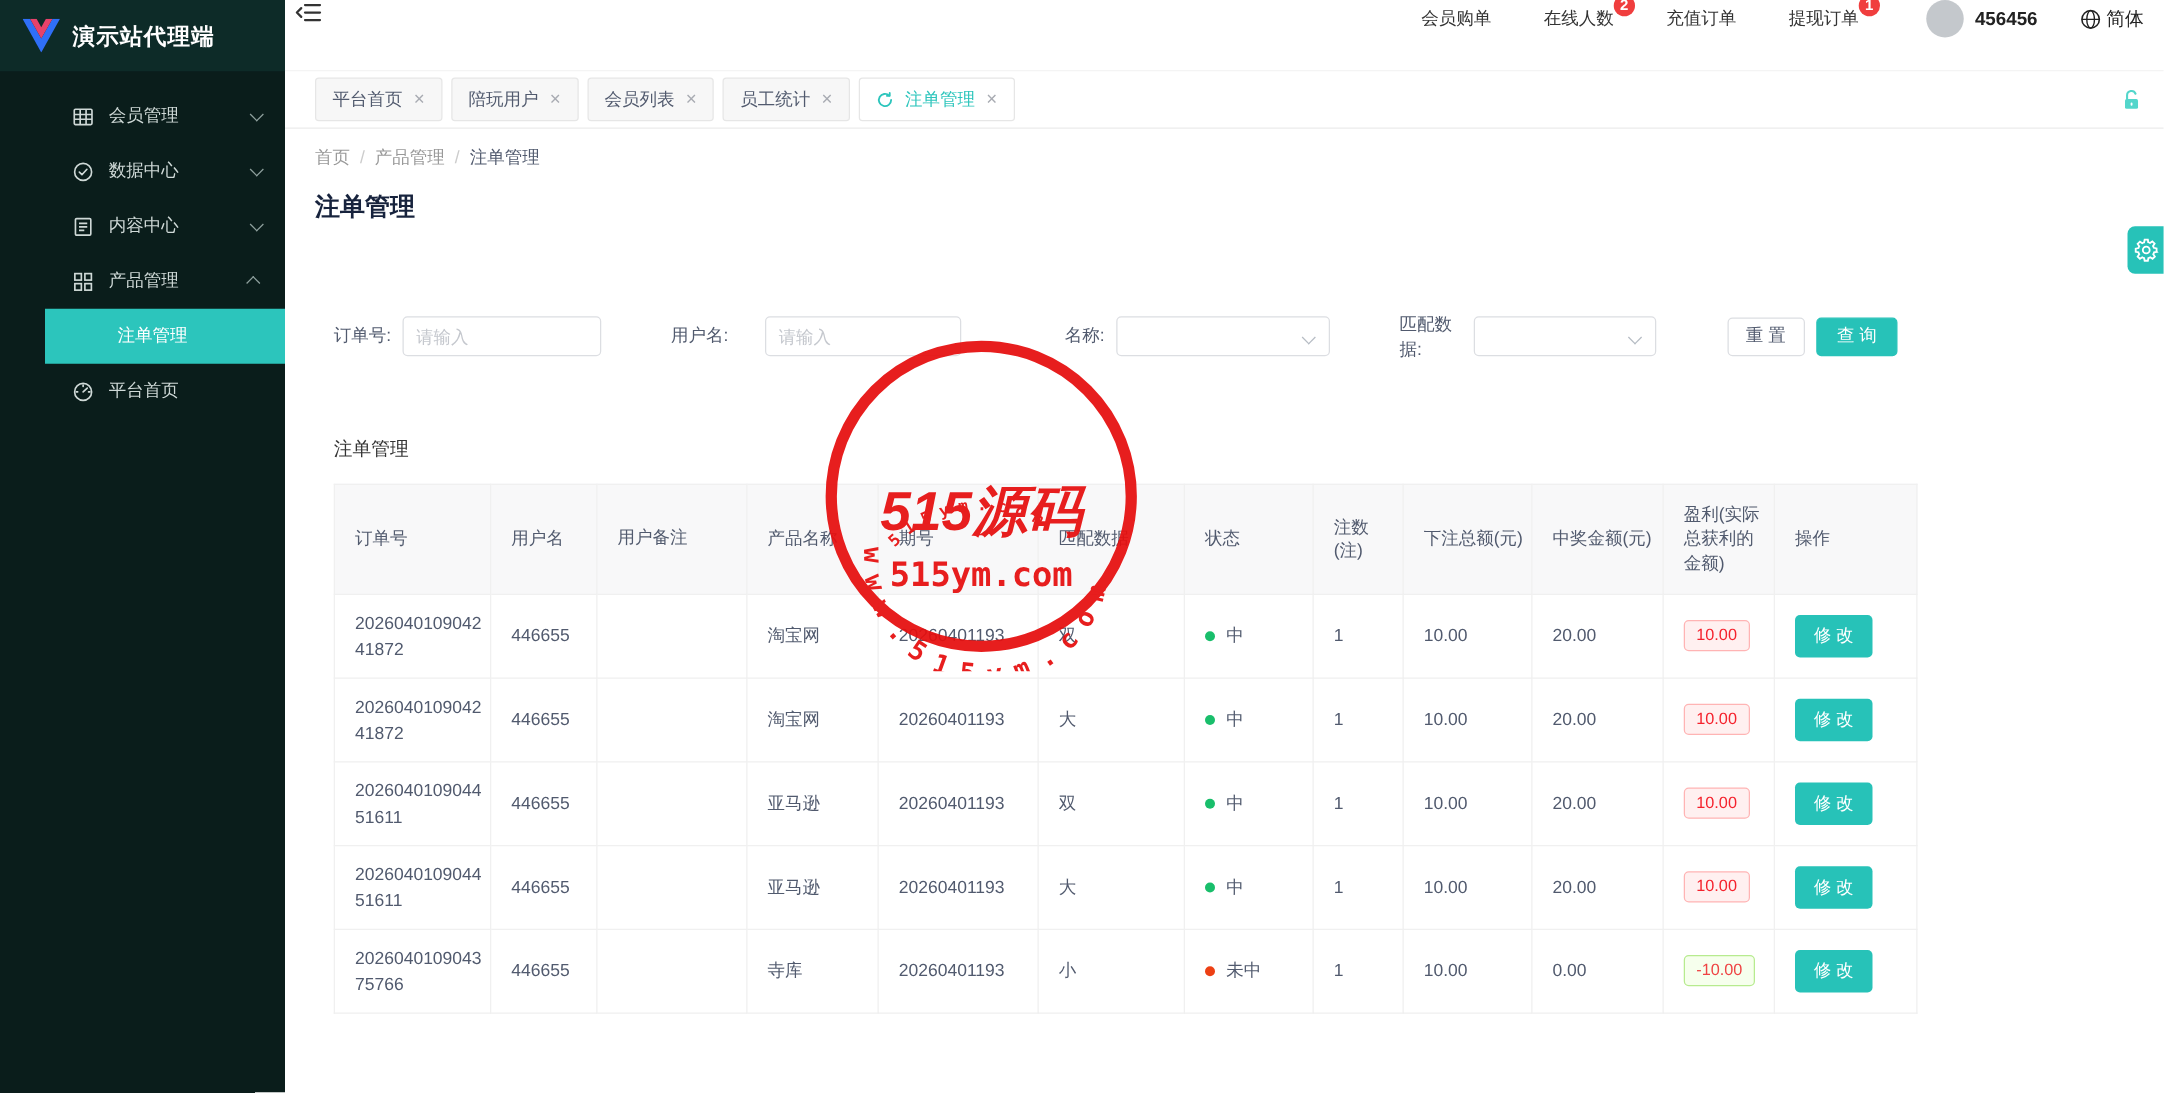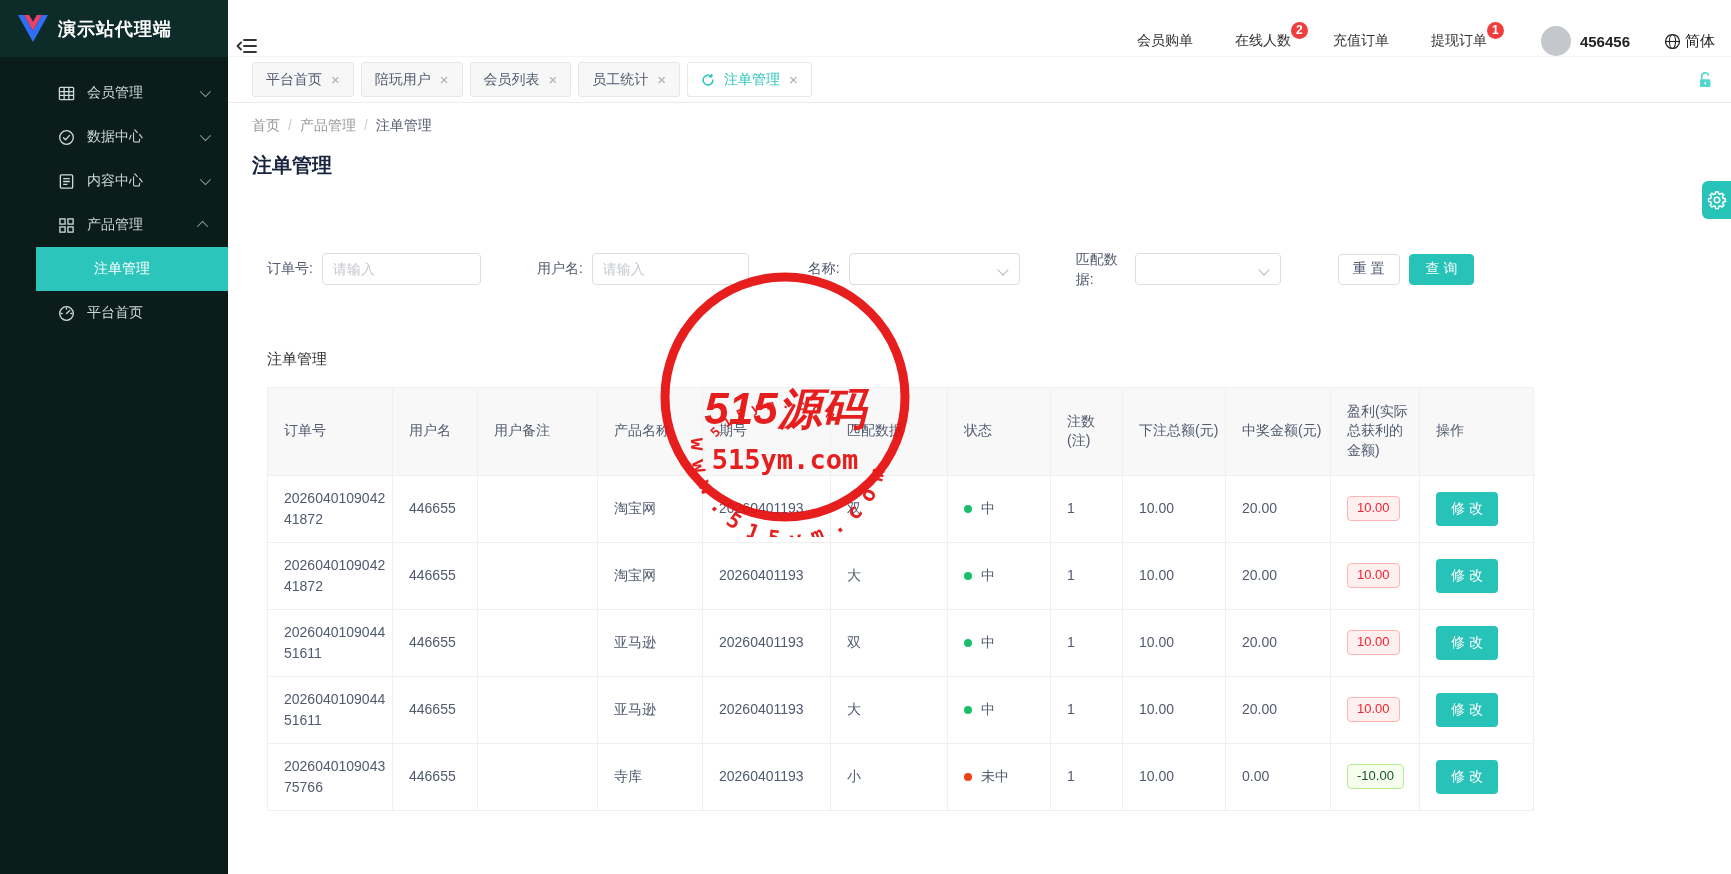--- a/index.html
+++ b/index.html
@@ -14,21 +14,21 @@
   .menu-item { height:44px; display:flex; align-items:center; padding:0 20px 0 22px; color:#cfd9d7; cursor:pointer; position:relative; }
   .menu-item .mi-icon { width:17px; height:17px; margin-right:12px; display:inline-flex; }
   .menu-item .mi-icon svg { width:17px; height:17px; }
   .menu-item.sub { padding-left:58px; }
   .menu-item.active { background:#2cc5bc; color:#fff; }
   .chev { width:8px; height:8px; border-right:1.6px solid #8fa19e; border-bottom:1.6px solid #8fa19e; margin-left:auto; }
   .chev.down { transform:rotate(45deg) translateY(-2px); }
   .chev.up { transform:rotate(225deg) translateY(-2px); }
 
   
-  .topbar { position:absolute; left:228px; right:0; top:0; height:57px; background:#fff; display:flex; align-items:flex-end; padding:0 16px 0 8px; border-bottom:1px solid #f4f4f4; z-index:20; }
+  .topbar { position:absolute; left:228px; right:0; top:0; height:57px; background:#fff; display:flex; align-items:flex-start; padding:0 16px 0 8px; border-bottom:1px solid #f4f4f4; z-index:20; }
   .collapse-btn { width:22px; height:20px; cursor:pointer; display:flex; align-items:center; }
   .topbar-right { margin-left:auto; display:flex; align-items:center; gap:42px; color:#333; }
   .top-link { position:relative; cursor:pointer; white-space:nowrap; }
   .num-badge { position:absolute; top:-10px; right:-17px; min-width:17px; height:17px; border-radius:9px; background:#f03e3e; color:#fff; font-size:12px; line-height:17px; text-align:center; padding:0 4px; font-weight:700; }
   .user-wrap { display:flex; align-items:center; gap:9px; margin-left:12px; cursor:pointer; }
   .avatar { width:30px; height:30px; border-radius:50%; background:#c4c8cc; }
   .username { font-weight:700; color:#222; font-size:15px; }
   .lang-wrap { display:flex; align-items:center; gap:4px; cursor:pointer; color:#222; font-size:15px; }
 
   
@@ -48,21 +48,21 @@
   .page-title { margin:17px 0 0 24px; font-size:20px; font-weight:700; color:#17233d; }
 
   .filters { display:flex; align-items:center; margin:70px 0 0 39px; }
   .f-item { display:flex; align-items:center; }
   .f-label { color:#515a6e; margin-right:9px; white-space:nowrap; }
   .f-label.wrap { white-space:normal; width:50px; line-height:1.45; }
   .f-input { width:159px; height:32px; border:1px solid #dcdee2; border-radius:4px; padding:4px 10px; font-size:14px; color:#515a6e; outline:none; font-family:"Liberation Sans",sans-serif; }
   .f-input::placeholder { color:#c5c8ce; }
   .f-select { height:32px; border:1px solid #dcdee2; border-radius:4px; background:#fff; position:relative; cursor:pointer; }
   .f-select .sel-chev { position:absolute; right:12px; top:12px; width:8px; height:8px; border-right:1.5px solid #b6bcc4; border-bottom:1.5px solid #b6bcc4; transform:rotate(45deg); }
-  .gap1 { margin-right:56px; } .gap2 { margin-right:48px; } .gap3 { margin-right:56px;margin-left:11px; } .gap4 { margin-right:57px; }
+  .gap1 { margin-right:56px; } .gap2 { margin-right:72px;gap:20px; } .gap3 { margin-right:56px;margin-left:11px; } .gap4 { margin-right:57px; }
   .btn { height:31px; border-radius:4px; font-size:14px; cursor:pointer; font-family:"Liberation Sans",sans-serif; }
   .btn-reset { background:#fff; border:1px solid #dcdee2; color:#515a6e; padding:0 14px; }
   .btn-query { background:#27c2b8; border:1px solid #27c2b8; color:#fff; padding:0 16px; margin-left:9px; }
 
   .section-title { margin:60px 0 0 39px; font-size:15px; font-weight:500; color:#333; }
 
   
   .data-table { margin:18px 0 0 39px; width:1266px; border-collapse:collapse; table-layout:fixed; font-size:14px; }
   .data-table th, .data-table td { border:1px solid #f0f0f0; text-align:left; vertical-align:middle; padding:12px 4px 12px 16px; }
   .data-table th { background:#f8f8f9; color:#515a6e; font-weight:400; height:88px; line-height:1.4; }
@@ -78,21 +78,21 @@
   .data-table th:nth-child(9), .data-table td:nth-child(9) { width:103px; }
   .data-table th:nth-child(10), .data-table td:nth-child(10) { width:105px; }
   .data-table th:nth-child(11), .data-table td:nth-child(11) { width:89px; }
   .data-table th:nth-child(12), .data-table td:nth-child(12) { width:114px; }
   .td-order { word-break:break-all; }
   .dot { display:inline-block; width:8px; height:8px; border-radius:50%; margin-right:9px; vertical-align:middle; }
   .dot.win { background:#19be6b; }
   .dot.lose { background:#ed4014; }
   .tag { display:inline-block; padding:3px 9px; border-radius:4px; font-size:13px; line-height:1.3; }
   .tag.red { color:#f5222d; background:#fff0f0; border:1px solid #ffb4b4; }
-  .tag.green { color:#14532d; background:#f6ffed; border:1px solid #b7eb8f; }
+  .tag.green { color:#ef4444; background:#f6ffed; border:1px solid #b7eb8f; }
   .modify-btn { background:#27c2b8; border:none; color:#fff; border-radius:4px; padding:8px 15px; font-size:14px; cursor:pointer; font-family:"Liberation Sans",sans-serif; }
 
   
   .gear-btn { position:absolute; right:0; top:181px; width:29px; height:38px; background:#27c2b8; border-radius:6px 0 0 6px; color:#fff; display:flex; align-items:center; justify-content:center; cursor:pointer; z-index:40; }
   .gear-btn svg { width:22px; height:22px; }
 
   .watermark { position:absolute; left:645px; top:257px; width:280px; height:280px; z-index:50; pointer-events:none; opacity:0.93; }
 </style>
 </head>
 <body>

